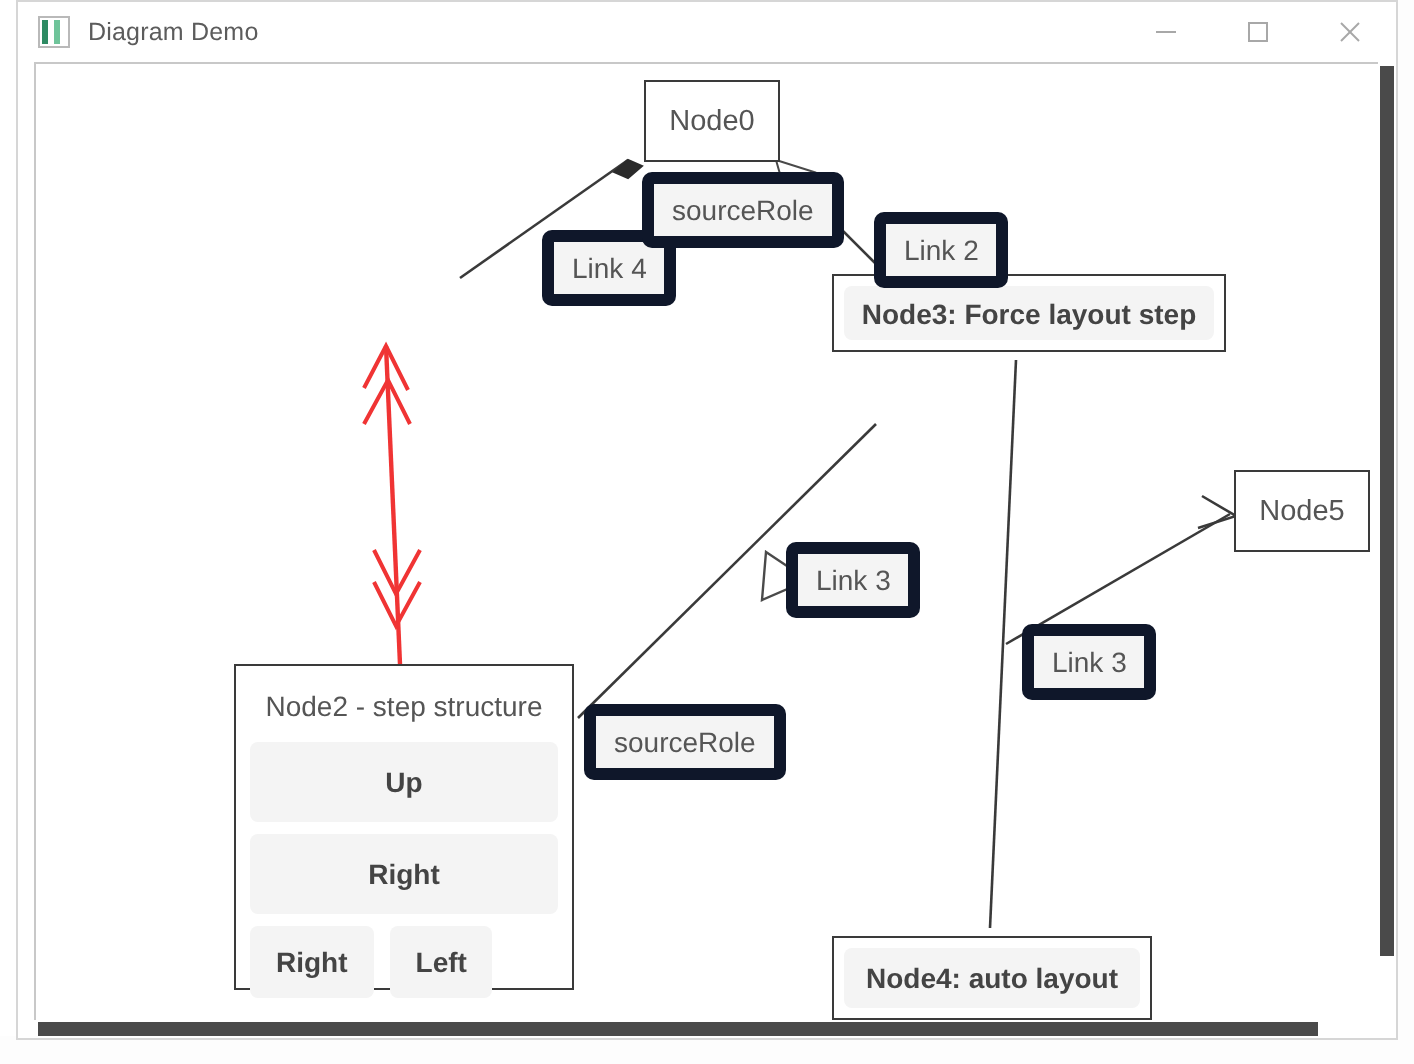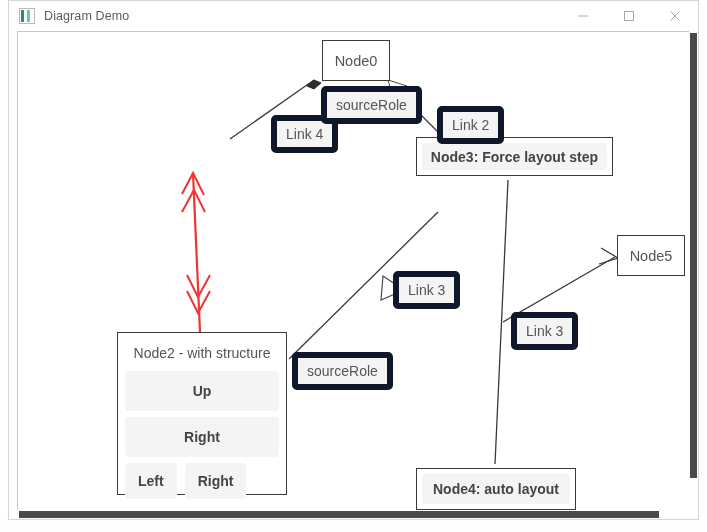--- a/index.html
+++ b/index.html
@@ -278,26 +278,26 @@
 
         <div class="node node-button" style="left:398px; top:406px; width:160px; height:42px;margin-top:30px;">
           <div class="btn">Node4: auto layout</div>
         </div>
 
         <div class="node node-plain" style="left:599px; top:203px; width:68px; height:41px;">
           <span>Node5</span>
         </div>
 
         <div class="node node-struct" style="left:99px; top:300px; width:170px; height:163px;">
-          <div class="struct-title">Node2 - with structure</div>
+          <div class="struct-title">Node2 - step structure</div>
           <div class="struct-btn">Up</div>
           <div class="struct-btn">Right</div>
           <div class="struct-row">
+            <div class="struct-btn-sm">Right</div>
             <div class="struct-btn-sm">Left</div>
-            <div class="struct-btn-sm">Right</div>
           </div>
         </div>
 
         <div class="lbl" style="left:253px; top:83px;">Link 4</div>
         <div class="lbl" style="left:419px; top:74px;">Link 2</div>
         <div class="lbl" style="left:375px; top:239px;">Link 3</div>
         <div class="lbl" style="left:493px; top:280px;">Link 3</div>
 
         <div class="lbl" style="left:303px; top:54px;">sourceRole</div>
         <div class="lbl" style="left:274px; top:320px;">sourceRole</div>

